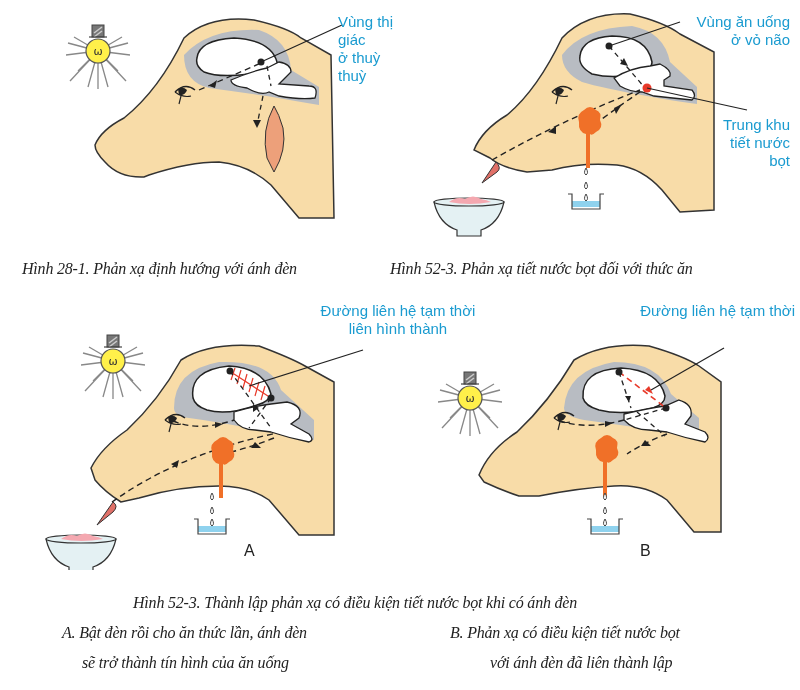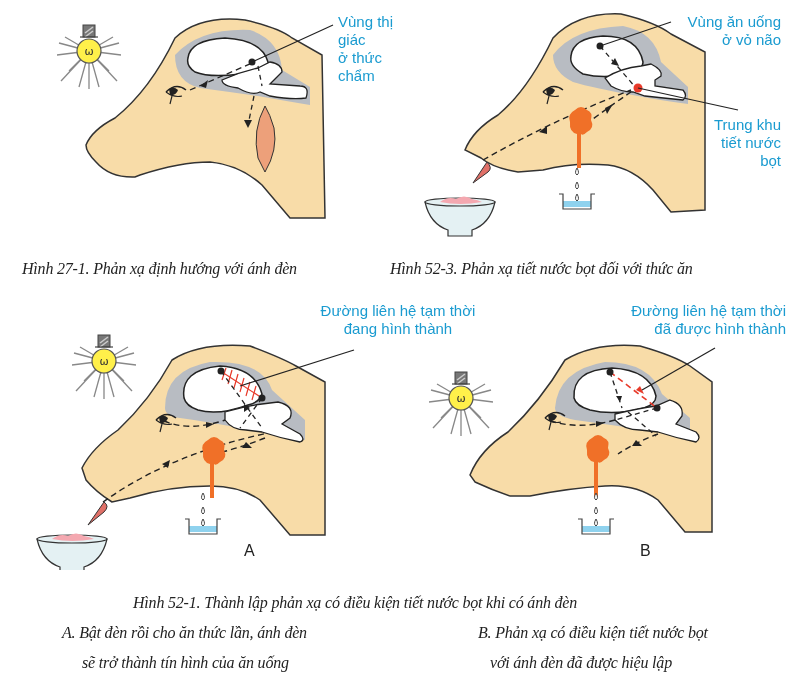--- a/index.html
+++ b/index.html
@@ -1,17 +1,17 @@
 <!DOCTYPE html>
 <html><head>
 <meta charset="utf-8">
 <style>
   html, body { margin: 0; padding: 0; background: #ffffff; }
   body { width: 800px; height: 690px; position: relative; overflow: hidden; font-family: "Liberation Sans", sans-serif; }
-  .panel { position: absolute; }
+  .panel { position: absolute; padding-left: 9px; }
   .panel svg { display: block; }
   .label-blue { position: absolute; color: #1a9bd0; font-family: "Liberation Sans", sans-serif; font-size: 15px; line-height: 18px; }
   .caption { position: absolute; font-family: "Liberation Serif", serif; font-style: italic; color: #222; font-size: 16px; white-space: nowrap; letter-spacing: -0.2px; }
   .letter { position: absolute; font-family: "Liberation Sans", sans-serif; font-size: 16px; color: #222; }
   .r { text-align: right; }
   .c { text-align: center; }
 </style>
 </head>
 <body>
 
@@ -90,21 +90,21 @@
     <path d="M265,106 Q252,130 258,158 L265,172 Q278,150 274,128 Q270,114 265,106 Z" fill="#eda07a" stroke="#333" stroke-width="1"></path>
 
     <use href="#eye" x="176" y="92"></use>
 
     <use href="#bulb" x="89" y="51"></use>
 
     <line x1="252" y1="62" x2="333" y2="25" stroke="#222" stroke-width="1.2"></line>
   </svg>
   <div class="label-blue" style="left:338px;top:13px;">
     <div>Vùng thị giác</div>
-    <div>ở thức chẩm</div>
+    <div>ở thuỳ thuỳ</div>
   </div>
 </div>
 
 <div class="panel" style="left:393px;top:0;width:400px;height:250px;">
   <svg width="400" height="250" viewBox="0 0 400 250">
     <path d="M72,150 Q80,130 105,115 Q135,90 160,38 Q185,12 228,14 Q262,22 278,34 L312,52 L312,210 L278,212 L260,190 Q240,168 215,165 Q180,162 150,170 L125,172 Q100,168 88,158 Z" fill="#f8dca8" stroke="#333" stroke-width="1.5"></path>
     <path d="M160,55 Q180,28 230,26 Q262,32 268,62 L295,87 L295,104 Q265,100 245,96 Q200,88 180,82 Q160,72 160,55 Z" fill="#b8bcc2"></path>
     <path d="M178,56 Q180,38 210,36 Q245,36 250,62 Q250,70 238,72 Q215,80 190,74 Q176,66 178,56 Z" fill="#fff" stroke="#222" stroke-width="1.5"></path>
     <path d="M212,78 Q228,68 248,66 L258,64 Q270,70 268,76 L262,80 L262,86 L290,90 Q295,96 290,100 Q270,98 252,96 L240,92 Q228,92 218,86 Z" fill="#fff" stroke="#222" stroke-width="1.3"></path>
     <line x1="207" y1="46" x2="243" y2="88" stroke="#222" stroke-width="1.3" stroke-dasharray="5,4"></line>
@@ -130,21 +130,21 @@
     <div>Vùng ăn uống</div>
     <div>ở vỏ não</div>
   </div>
   <div class="label-blue r" style="right:12px;top:116px;text-align:right;">
     <div>Trung khu</div>
     <div>tiết nước</div>
     <div>bọt</div>
   </div>
 </div>
 
-<div class="caption" style="left:22px;top:260px;">Hình 27-1. Phản xạ định hướng với ánh đèn</div>
+<div class="caption" style="left:22px;top:260px;">Hình 28-1. Phản xạ định hướng với ánh đèn</div>
 <div class="caption" style="left:390px;top:260px;">Hình 52-3. Phản xạ tiết nước bọt đối với thức ăn</div>
 
 <div class="panel" style="left:0;top:290px;width:400px;height:280px;">
   <svg width="400" height="280" viewBox="0 0 400 280">
     <path d="M82,178 Q92,158 118,140 Q150,110 172,70 Q200,52 250,56 Q282,68 296,76 L325,92 L325,245 L290,245 L260,210 Q240,196 210,196 Q170,196 130,208 L112,212 Q96,202 86,190 Z" fill="#f8dca8" stroke="#333" stroke-width="1.5"></path>
     <path d="M165,118 Q165,80 210,72 Q262,70 272,100 L305,130 L305,150 Q270,140 250,140 Q210,132 180,128 Q165,126 165,118 Z" fill="#b8bcc2"></path>
     <path d="M184,108 Q180,80 220,76 Q255,78 262,104 Q260,112 248,115 Q218,126 198,120 Q186,116 184,108 Z" fill="#fff" stroke="#222" stroke-width="1.5"></path>
     <path d="M225,122 Q245,116 262,114 L278,112 Q295,116 290,128 L282,134 L300,144 Q306,150 300,152 Q280,148 262,142 L246,140 Q232,140 225,130 Z" fill="#fff" stroke="#222" stroke-width="1.3"></path>
 
     <g stroke="#e83a2a" stroke-width="1.2">
@@ -173,21 +173,21 @@
     <use href="#gland" x="212" y="168"></use>
     <use href="#eye" x="166" y="130"></use>
     <path d="M88,235 L104,212 Q110,216 104,222 Z" fill="#e07068" stroke="#333" stroke-width="1"></path>
     <use href="#bowl" x="72" y="249"></use>
     <use href="#beaker" x="203" y="241"></use>
     <use href="#bulb" x="104" y="71"></use>
     <line x1="240" y1="96" x2="354" y2="60" stroke="#222" stroke-width="1.2"></line>
   </svg>
   <div class="label-blue c" style="left:278px;top:12px;width:240px;">
     <div>Đường liên hệ tạm thời</div>
-    <div>đang hình thành</div>
+    <div>liên hình thành</div>
   </div>
   <div class="letter" style="left:244px;top:252px;">A</div>
 </div>
 
 <div class="panel" style="left:400px;top:290px;width:400px;height:280px;">
   <svg width="400" height="280" viewBox="0 0 400 280">
     <path d="M70,185 Q80,160 108,142 Q140,112 165,70 Q195,52 240,56 Q275,66 290,76 L312,92 L312,242 L285,242 L258,210 Q236,194 205,196 Q170,198 130,206 L110,206 Q92,200 75,192 Z" fill="#f8dca8" stroke="#333" stroke-width="1.5"></path>
     <path d="M155,118 Q158,80 205,72 Q250,72 262,104 L290,128 L290,148 Q265,142 245,140 Q205,134 175,130 Q155,126 155,118 Z" fill="#b8bcc2"></path>
     <path d="M174,108 Q172,80 212,78 Q250,80 256,106 Q256,114 244,118 Q214,126 190,120 Q176,116 174,108 Z" fill="#fff" stroke="#222" stroke-width="1.5"></path>
     <path d="M215,124 Q240,118 256,116 L270,110 Q284,114 282,126 L276,134 L296,142 Q302,148 296,152 Q276,148 258,142 L240,140 Q224,140 215,130 Z" fill="#fff" stroke="#222" stroke-width="1.3"></path>
@@ -207,22 +207,21 @@
     <path d="M258,144 Q236,152 218,164" fill="none" stroke="#222" stroke-width="1.4" stroke-dasharray="6,4"></path>
     <polygon points="236,150 242,156 232,156" fill="#222"></polygon>
     <use href="#gland" x="196" y="166"></use>
     <use href="#eye" x="155" y="128"></use>
     <use href="#beaker" x="196" y="241"></use>
     <use href="#bulb" x="61" y="108"></use>
     <line x1="242" y1="100" x2="315" y2="58" stroke="#222" stroke-width="1.2"></line>
   </svg>
   <div class="label-blue r" style="right:14px;top:12px;">
     <div>Đường liên hệ tạm thời</div>
-    <div>đã được hình thành</div>
   </div>
   <div class="letter" style="left:240px;top:252px;">B</div>
 </div>
 
-<div class="caption" style="left:133px;top:594px;">Hình 52-1. Thành lập phản xạ có điều kiện tiết nước bọt khi có ánh đèn</div>
+<div class="caption" style="left:133px;top:594px;">Hình 52-3. Thành lập phản xạ có điều kiện tiết nước bọt khi có ánh đèn</div>
 <div class="caption" style="left:62px;top:624px;">A. Bật đèn rồi cho ăn thức lần, ánh đèn</div>
 <div class="caption" style="left:82px;top:654px;">sẽ trở thành tín hình của ăn uống</div>
-<div class="caption" style="left:450px;top:624px;margin-left:28px;">B. Phản xạ có điều kiện tiết nước bọt</div>
-<div class="caption" style="left:490px;top:654px;">với ánh đèn đã được hiệu lập</div>
+<div class="caption" style="left:450px;top:624px;">B. Phản xạ có điều kiện tiết nước bọt</div>
+<div class="caption" style="left:490px;top:654px;">với ánh đèn đã liên thành lập</div>
 
 </body></html>

